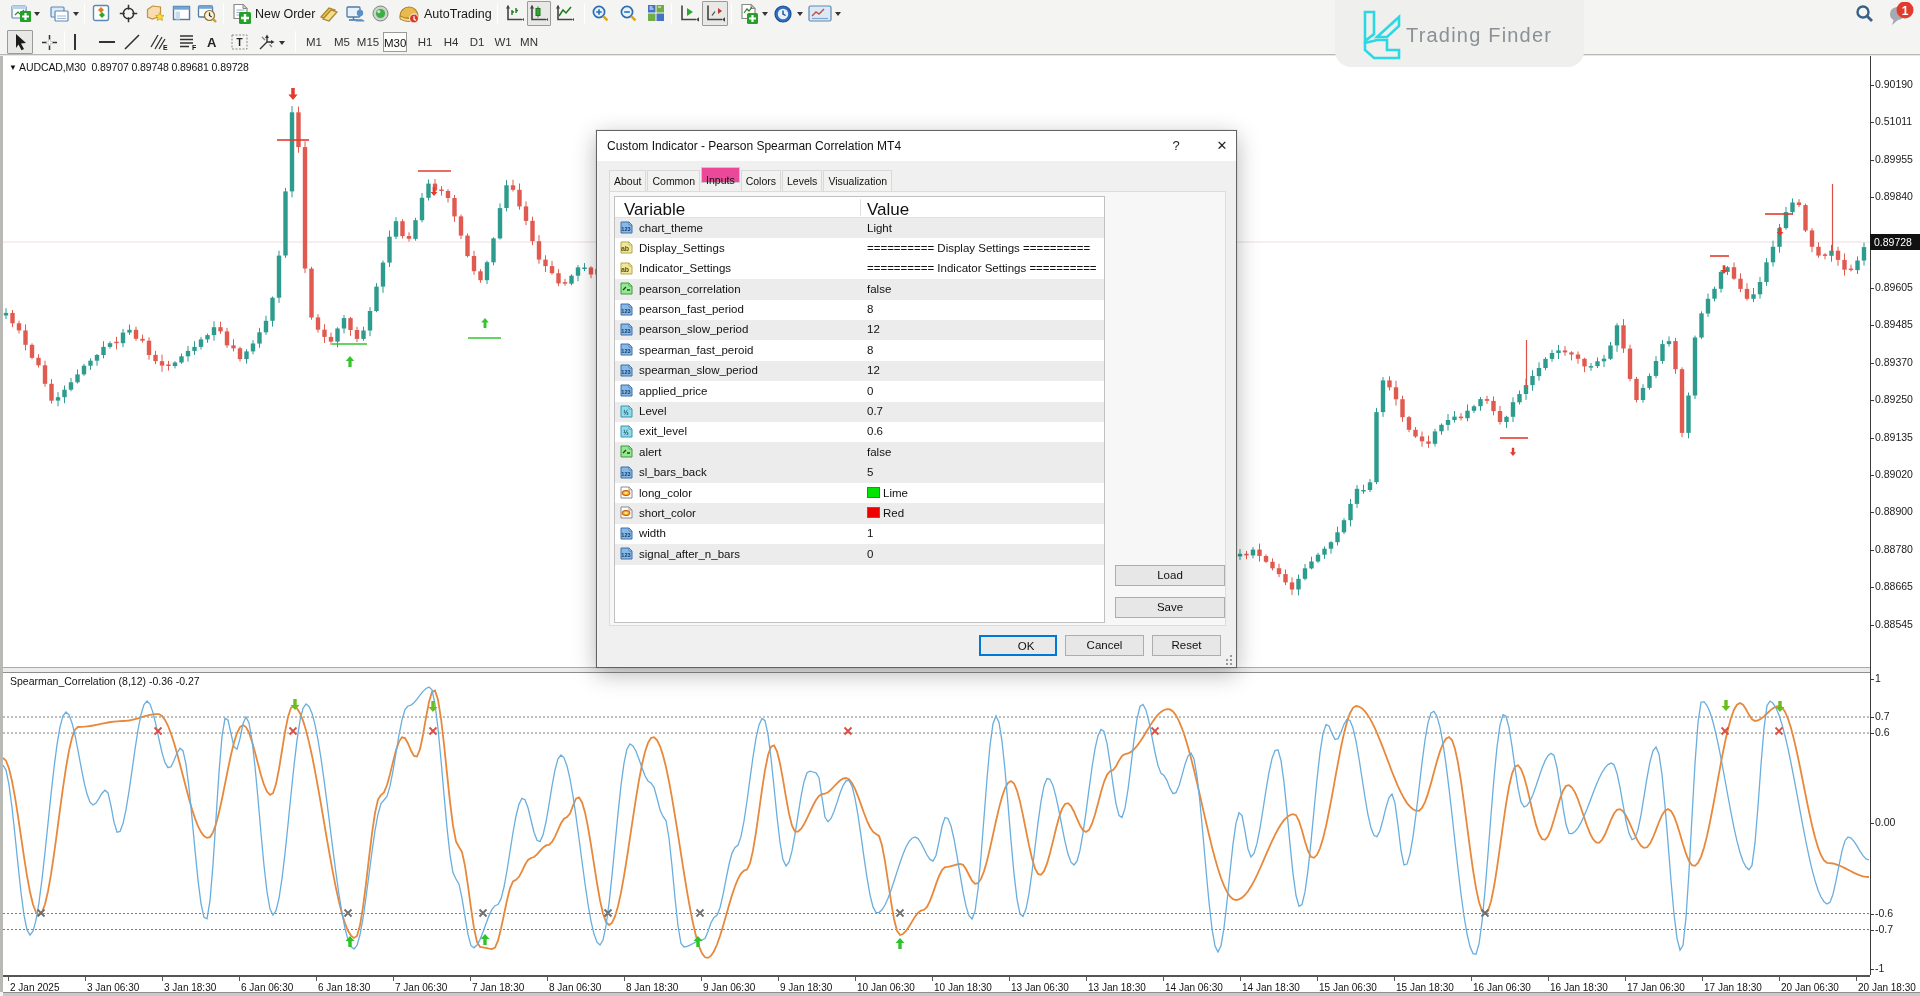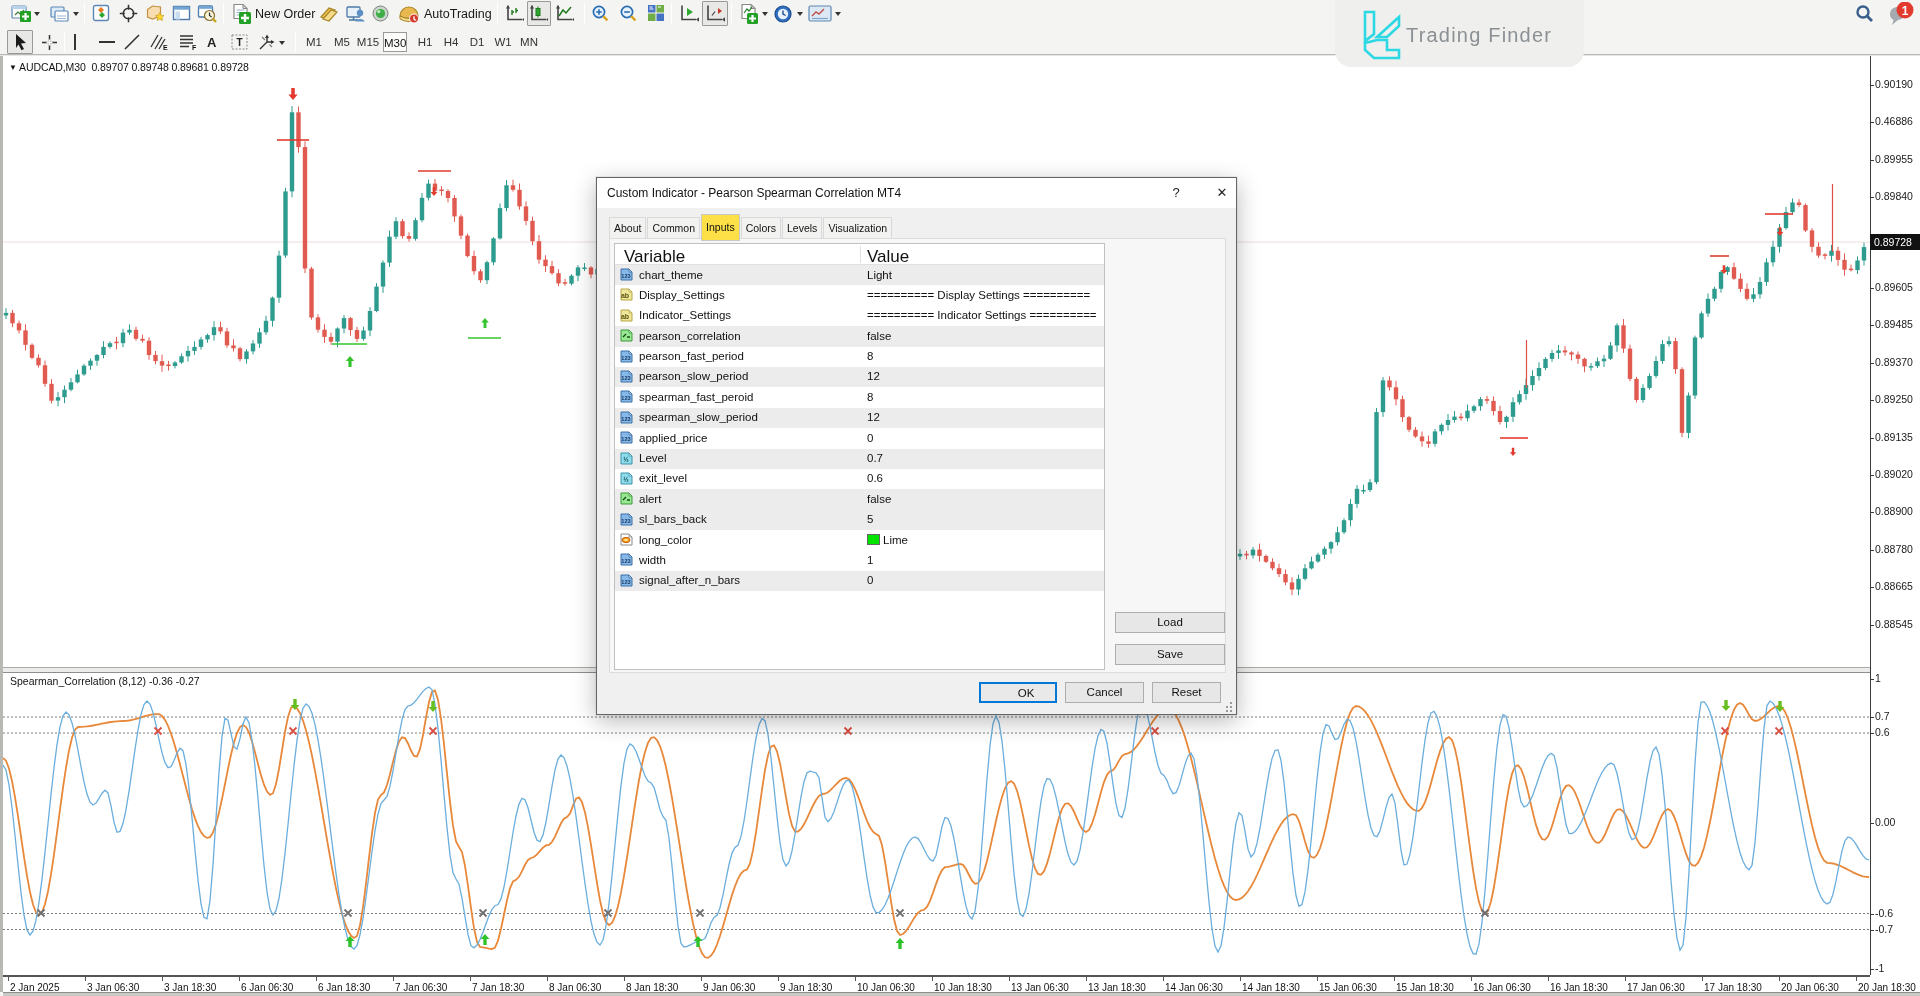--- a/index.html
+++ b/index.html
@@ -33,27 +33,27 @@
 
 #taxis { position:absolute; left:0; top:919px; width:1867px; height:17px; background:#fff; border-top:2px solid #555; }
 .tt { position:absolute; top:0px; width:1px; height:4px; background:#555; }
 .tl { position:absolute; top:5px; font-size:10px; color:#111; white-space:nowrap; }
 #bstrip { position:absolute; left:0; top:936px; width:1920px; height:4px; background:#c9c9c5; border-top:1px solid #8e8e8e;}
 
 #wm { position:absolute; left:1332px; top:-56px; width:249px; height:67px; background:#efefed; border-radius:0 0 16px 16px; }
 #wmtxt { position:absolute; left:71px; top:24px; font-size:20px; color:#8b9094; letter-spacing:1.2px; }
 
 
-#dlg { position:absolute; left:596px; top:130px; width:641px; height:538px; background:#f0f0f0; border:1px solid #646464; box-shadow:0 6px 22px rgba(0,0,0,0.28), 0 0 0 1px rgba(0,0,0,0.04);margin-top:47px; }
+#dlg { position:absolute; left:596px; top:130px; width:641px; height:538px; background:#f0f0f0; border:1px solid #646464; box-shadow:0 6px 22px rgba(0,0,0,0.28), 0 0 0 1px rgba(0,0,0,0.04); }
 #dlgtitle { position:absolute; left:0; top:0; width:100%; height:30px; background:#fff; }
 #dlgtitle span { position:absolute; left:10px; top:8px; font-size:12px; color:#111; }
 .dlgbtn { position:absolute; top:0px; width:42px; height:30px; font-size:13px; color:#222; text-align:center; line-height:30px; }
 #tabs { position:absolute; left:12px; top:38px; height:22px; }
 .tab { position:relative; float:left; height:21px; padding:0 4px; font-size:10.5px; color:#111; line-height:21px; background:#f2f2f1; border:1px solid #d9d9d9; border-bottom:none; margin-right:1px; top:1px; }
-.tab.sel { background:#fde047; border:1px solid #c8c8c8; height:27px; top:-2px; line-height:24px; z-index:3; }
+.tab.sel { background:#ec4899; border:1px solid #c8c8c8; height:16px; top:-2px; line-height:24px; z-index:3; }
 #tabpane { position:absolute; left:12px; top:60px; width:617px; height:435px; background:#f7f7f7; border:1px solid #dcdcdc; }
 #tbl { position:absolute; left:17px; top:65px; width:491px; height:427px; background:#fff; border:1px solid #c0c0c0; overflow:hidden; }
 #tblhead { position:relative; width:100%; height:21px; background:#fff; border-bottom:1px solid #e0e0e0; font-size:17px; color:#111; }
 #tblhead .h1 { position:absolute; left:9px; top:3px; }
 #tblhead .h2 { position:absolute; left:252px; top:3px; }
 .hsep { position:absolute; left:245px; top:2px; width:1px; height:17px; background:#e0e0e0; }
 .trow { position:relative; width:100%; height:20.4px; font-size:11.5px; color:#111; }
 .tc1 { position:absolute; left:5px; top:0; width:240px; height:20.4px; }
 .ticon { position:absolute; left:0px; top:3px; }
 .tname { position:absolute; left:19px; top:3.5px; }
@@ -696,21 +696,21 @@
           <path d="M 895.3 949 L 898.7 949 L 898.7 943 L 901.5 943 L 897 938 L 892.5 943 L 895.3 943 Z" fill="#2fc32a"></path>
           <path d="M 290.3 699 L 293.7 699 L 293.7 705 L 296.5 705 L 292 710 L 287.5 705 L 290.3 705 Z" fill="#66bf1f"></path>
           <path d="M 428.3 701 L 431.7 701 L 431.7 707 L 434.5 707 L 430 712 L 425.5 707 L 428.3 707 Z" fill="#66bf1f"></path>
           <path d="M 1721.3 700 L 1724.7 700 L 1724.7 706 L 1727.5 706 L 1723 711 L 1718.5 706 L 1721.3 706 Z" fill="#66bf1f"></path>
           <path d="M 1775.3 701 L 1778.7 701 L 1778.7 707 L 1781.5 707 L 1777 712 L 1772.5 707 L 1775.3 707 Z" fill="#66bf1f"></path>
       </g>
     </svg>
     <div id="indlabel">Spearman_Correlation (8,12) -0.36 -0.27</div>
     <div id="vborder"></div>
     <div class="pl" style="top:22px">0.90190</div>
-      <div class="pl" style="top:59px">0.46886</div>
+      <div class="pl" style="top:59px">0.51011</div>
       <div class="pl" style="top:97px">0.89955</div>
       <div class="pl" style="top:134px">0.89840</div>
       <div class="pl" style="top:225px">0.89605</div>
       <div class="pl" style="top:262px">0.89485</div>
       <div class="pl" style="top:300px">0.89370</div>
       <div class="pl" style="top:337px">0.89250</div>
       <div class="pl" style="top:375px">0.89135</div>
       <div class="pl" style="top:412px">0.89020</div>
       <div class="pl" style="top:449px">0.88900</div>
       <div class="pl" style="top:487px">0.88780</div>
@@ -978,20 +978,32 @@
             <span class="ticon"><svg width="13" height="13" viewBox="0 0 13 13">
                 <path d="M1 1 h8 l3 3 v8 h-11 z" fill="#ffffff" stroke="#8a8a8a" stroke-width="1"></path>
                 <path d="M9 1 l3 3 h-3 z" fill="#f0f0f0" stroke="#8a8a8a" stroke-width="0.8"></path>
                 <ellipse cx="6" cy="7" rx="4" ry="2.6" fill="#f7a820" stroke="#c35b12" stroke-width="1"></ellipse>
                 <ellipse cx="6" cy="7" rx="1.8" ry="1.1" fill="#ffe9a0"></ellipse>
               </svg></span>
             <span class="tname">long_color</span>
           </div>
           <div class="tc2"><span class="sw" style="background:#00e400"></span>Lime</div>
         </div>
+        <div class="trow" style="background:#ececec">
+          <div class="tc1">
+            <span class="ticon"><svg width="13" height="13" viewBox="0 0 13 13">
+                <path d="M1 1 h8 l3 3 v8 h-11 z" fill="#ffffff" stroke="#8a8a8a" stroke-width="1"></path>
+                <path d="M9 1 l3 3 h-3 z" fill="#f0f0f0" stroke="#8a8a8a" stroke-width="0.8"></path>
+                <ellipse cx="6" cy="7" rx="4" ry="2.6" fill="#f7a820" stroke="#c35b12" stroke-width="1"></ellipse>
+                <ellipse cx="6" cy="7" rx="1.8" ry="1.1" fill="#ffe9a0"></ellipse>
+              </svg></span>
+            <span class="tname">short_color</span>
+          </div>
+          <div class="tc2"><span class="sw" style="background:#ee0000"></span>Red</div>
+        </div>
         <div class="trow" style="background:#ffffff">
           <div class="tc1">
             <span class="ticon"><svg width="13" height="13" viewBox="0 0 13 13">
                 <path d="M1 1 h8 l3 3 v8 h-11 z" fill="#86b9ea" stroke="#3c6ea5" stroke-width="1"></path>
                 <path d="M9 1 l3 3 h-3 z" fill="#cfe4f7" stroke="#3c6ea5" stroke-width="0.8"></path>
                 <text x="6" y="9.5" font-size="5.6" font-weight="bold" fill="#17365c" text-anchor="middle" font-family="Liberation Sans">123</text>
               </svg></span>
             <span class="tname">width</span>
           </div>
           <div class="tc2">1</div>

